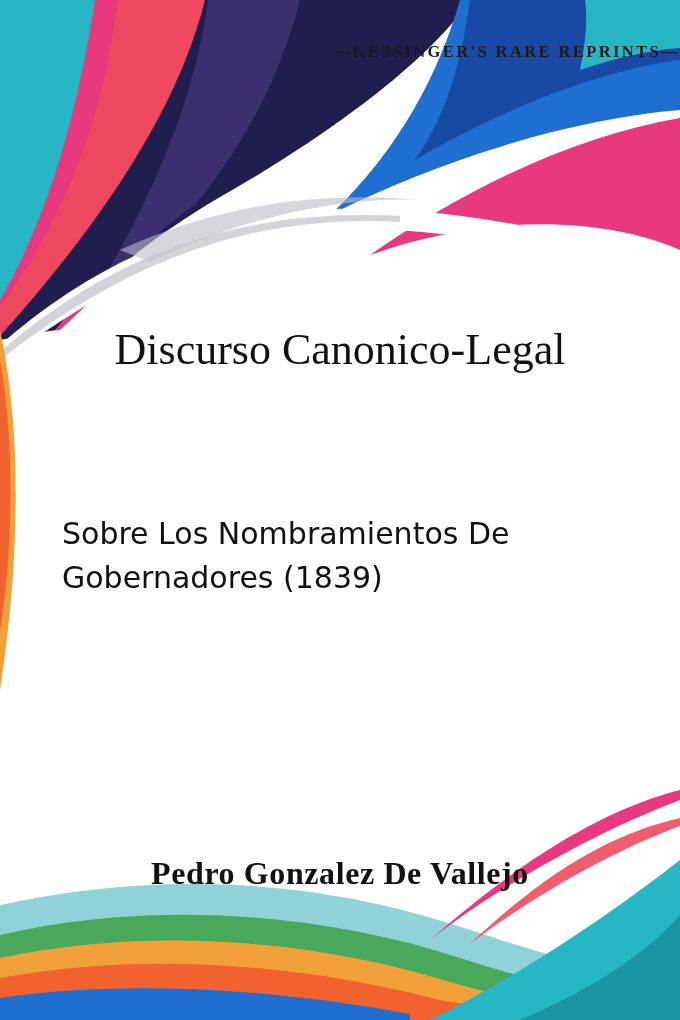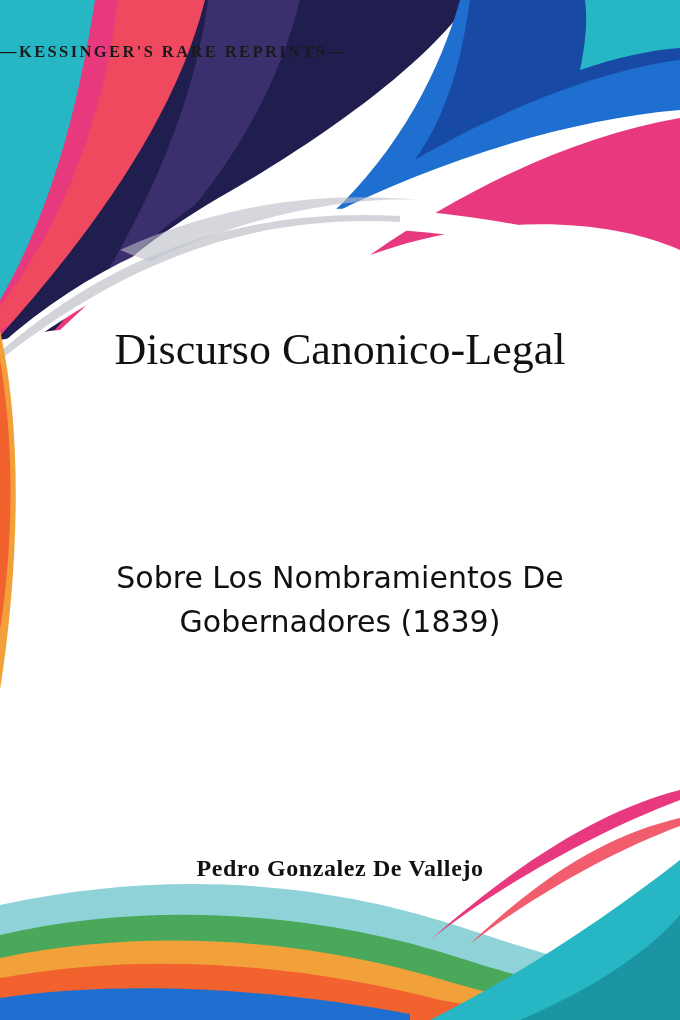--- a/index.html
+++ b/index.html
@@ -20,21 +20,21 @@
     left: 0;
     top: 0;
     width: 680px;
     height: 1020px;
   }
   .imprint {
     position: absolute;
     left: 0;
     top: 42px;
     width: 680px;
-    text-align: left;
+    text-align: right;
     font-family: "Liberation Serif", serif;
     font-size: 16.5px;
     font-weight: bold;
     letter-spacing: 2.4px;
     color: #1a1a1a;
     z-index: 5;
   }
   .text-block {
     position: absolute;
     left: 62px;
@@ -44,32 +44,31 @@
   .title {
     top: 322px;
     text-align: center;
     font-family: "Liberation Serif", serif;
     font-size: 44px;
     line-height: 1.28;
     color: #111111;
   }
   .subtitle {
     top: 512px;
-    text-align: center;
+    text-align: left;
     font-family: "DejaVu Sans", sans-serif;
     font-size: 30px;
     line-height: 1.45;
     color: #111111;
-    margin-top: 44px;
   }
   .author {
     top: 855px;
     text-align: center;
     font-family: "Liberation Serif", serif;
-    font-size: 24px;
+    font-size: 32px;
     font-weight: bold;
     letter-spacing: 0.6px;
     color: #111111;
   }
 </style>
 </head>
 <body>
 
 <div id="cover">
 

